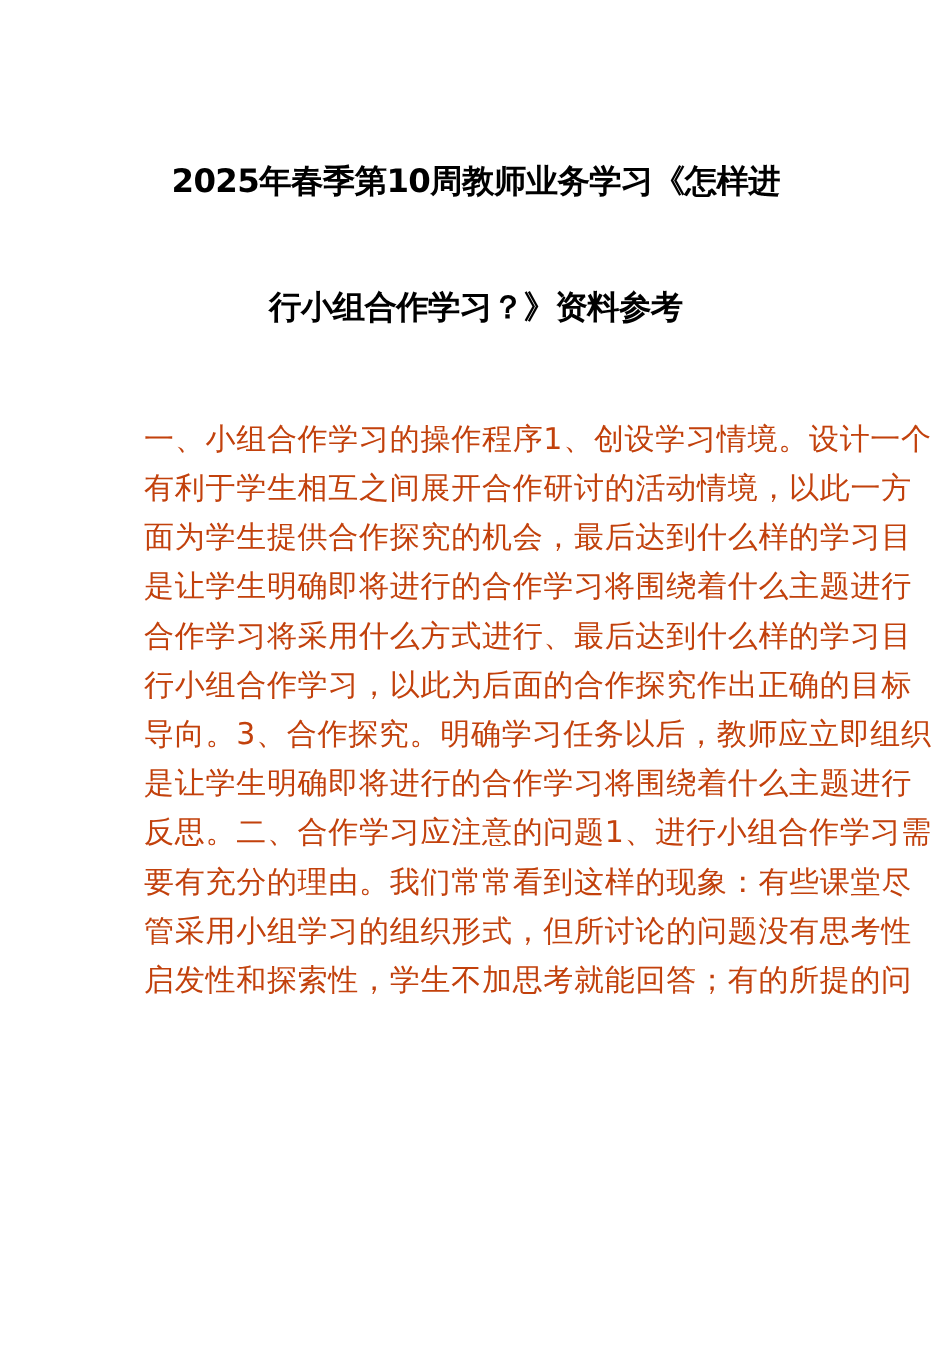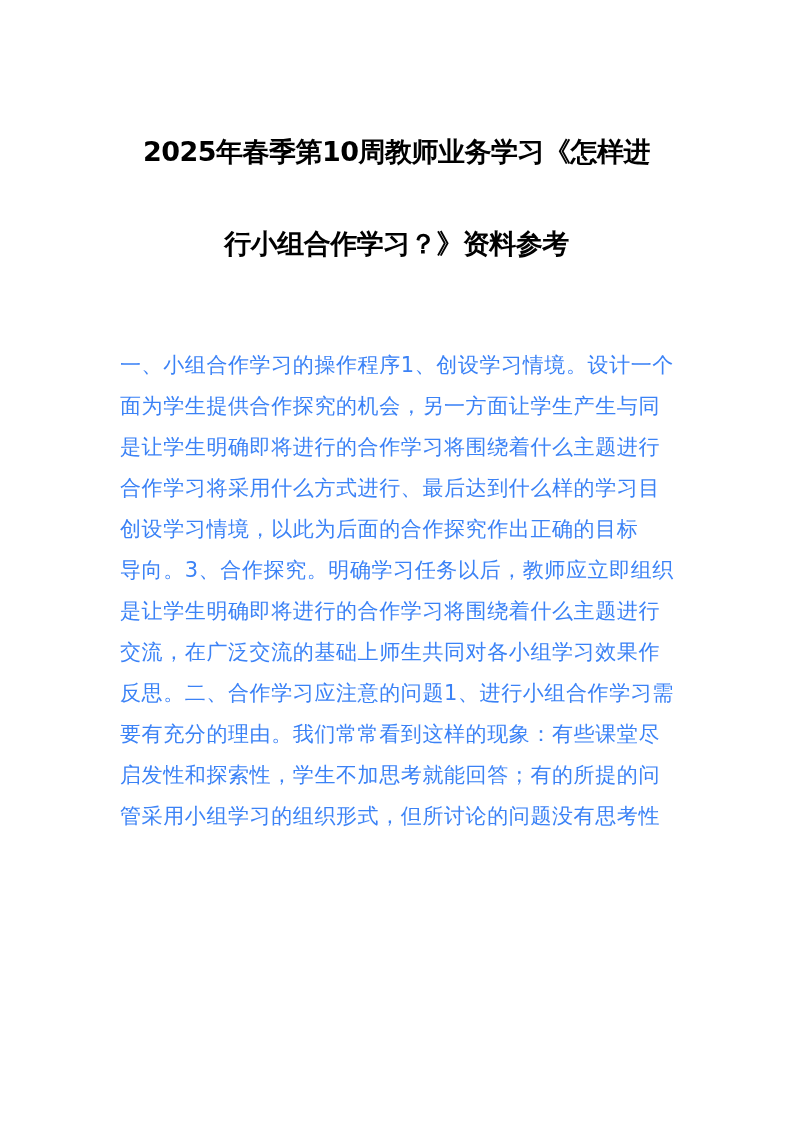--- a/index.html
+++ b/index.html
@@ -29,51 +29,51 @@
       width: 593px;
       text-align: center;
       font-weight: bold;
       font-size: 27px;
       line-height: 40px;
       color: #000000;
       white-space: nowrap;
       letter-spacing: -0.5px;
     }
     .title.l1 { top: 132px; }
-    .title.l2 { top: 224px; }
+    .title.l2 { top: 237px; }
     .body-text {
       position: absolute;
       left: 120px;
       top: 345px;
       width: 560px;
     }
     .line {
       display: block;
       height: 41px;
       line-height: 41px;
-      font-size: 21px;
+      font-size: 25px;
       white-space: nowrap;
-      color: #3b82f6;
+      color: #c2410c;
       letter-spacing: 0.6px;
     }
   </style>
 </head>
 <body>
 
 <div class="page">
   <div class="title l1">2025年春季第10周教师业务学习《怎样进</div>
   <div class="title l2">行小组合作学习？》资料参考</div>
 
   <div class="body-text">
     <span class="line">一、小组合作学习的操作程序1、创设学习情境。设计一个</span>
-    <span class="line">面为学生提供合作探究的机会，另一方面让学生产生与同</span>
+    <span class="line">有利于学生相互之间展开合作研讨的活动情境，以此一方</span>
+    <span class="line">面为学生提供合作探究的机会，最后达到什么样的学习目</span>
     <span class="line">是让学生明确即将进行的合作学习将围绕着什么主题进行</span>
     <span class="line">合作学习将采用什么方式进行、最后达到什么样的学习目</span>
-    <span class="line">创设学习情境，以此为后面的合作探究作出正确的目标</span>
+    <span class="line">行小组合作学习，以此为后面的合作探究作出正确的目标</span>
     <span class="line">导向。3、合作探究。明确学习任务以后，教师应立即组织</span>
     <span class="line">是让学生明确即将进行的合作学习将围绕着什么主题进行</span>
-    <span class="line">交流，在广泛交流的基础上师生共同对各小组学习效果作</span>
     <span class="line">反思。二、合作学习应注意的问题1、进行小组合作学习需</span>
     <span class="line">要有充分的理由。我们常常看到这样的现象：有些课堂尽</span>
+    <span class="line">管采用小组学习的组织形式，但所讨论的问题没有思考性</span>
     <span class="line">启发性和探索性，学生不加思考就能回答；有的所提的问</span>
-    <span class="line">管采用小组学习的组织形式，但所讨论的问题没有思考性</span>
   </div>
 </div>
 
 </body></html>

